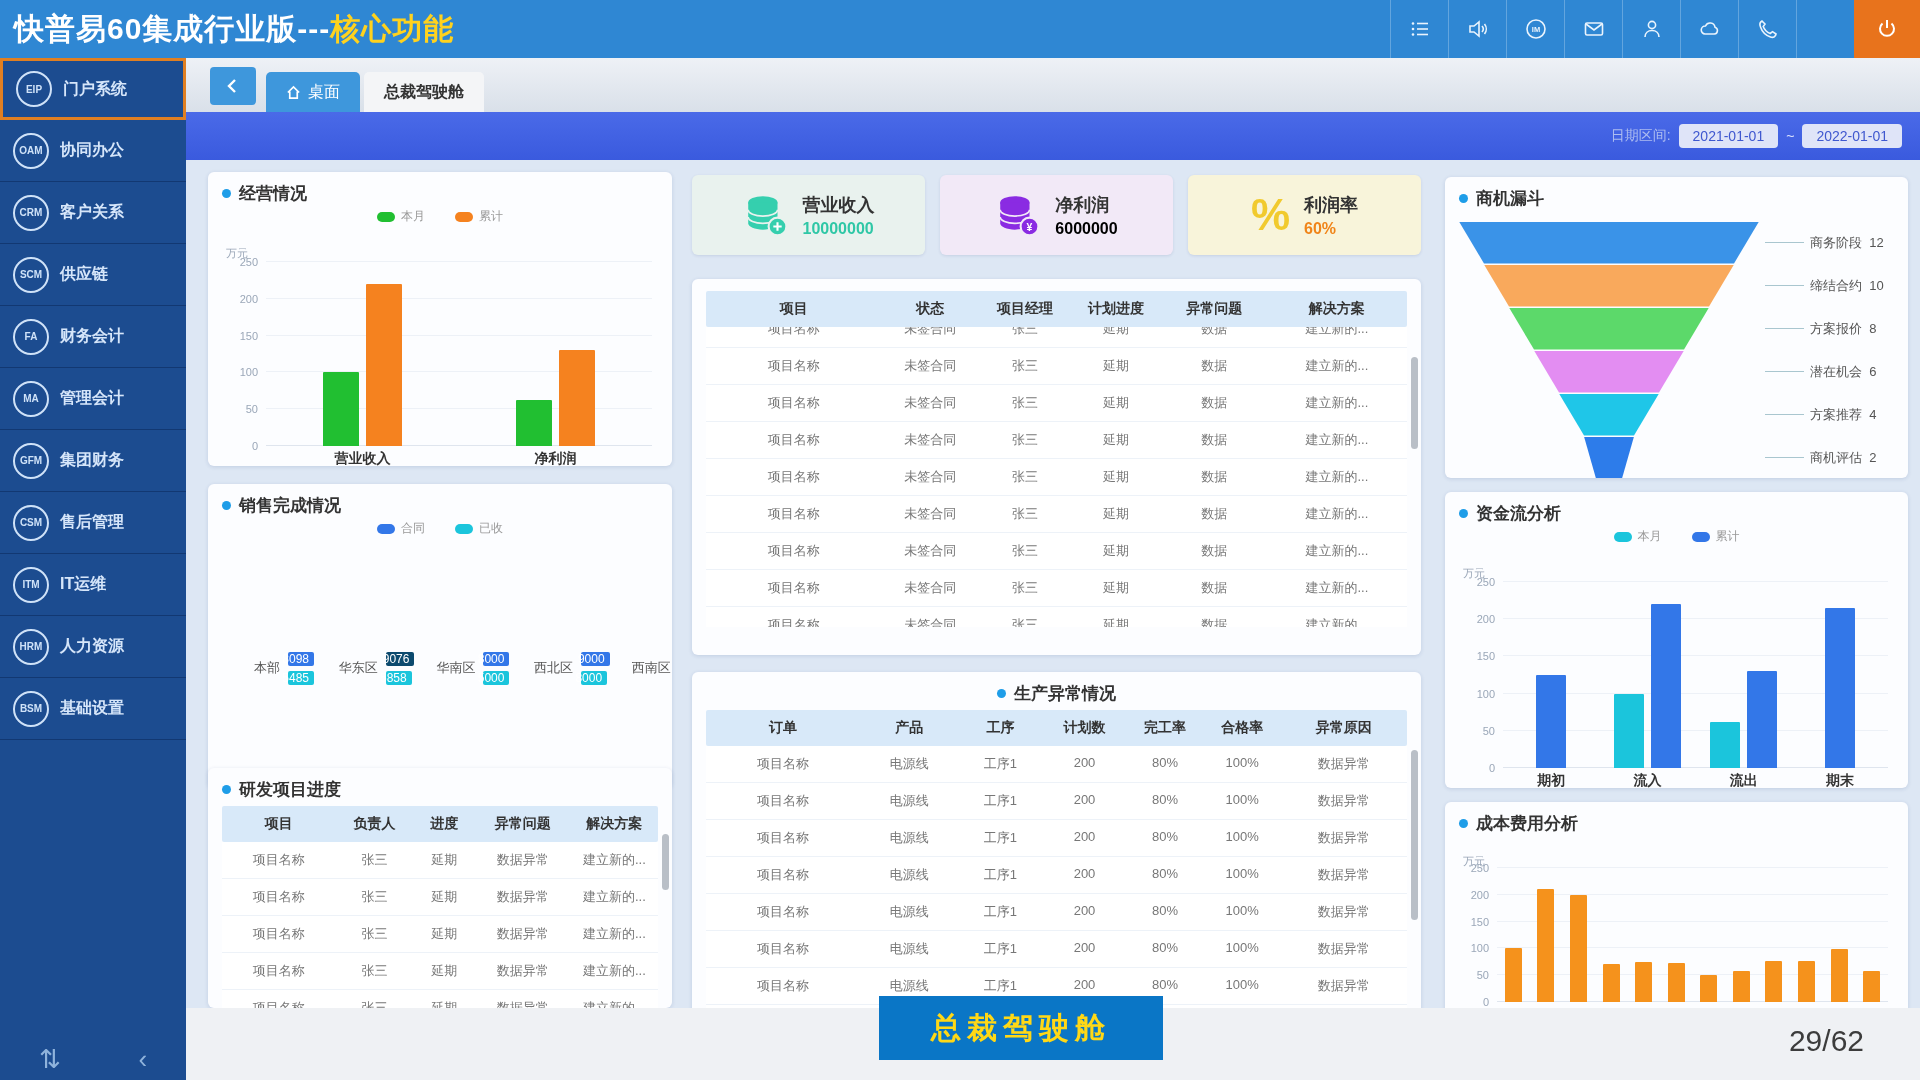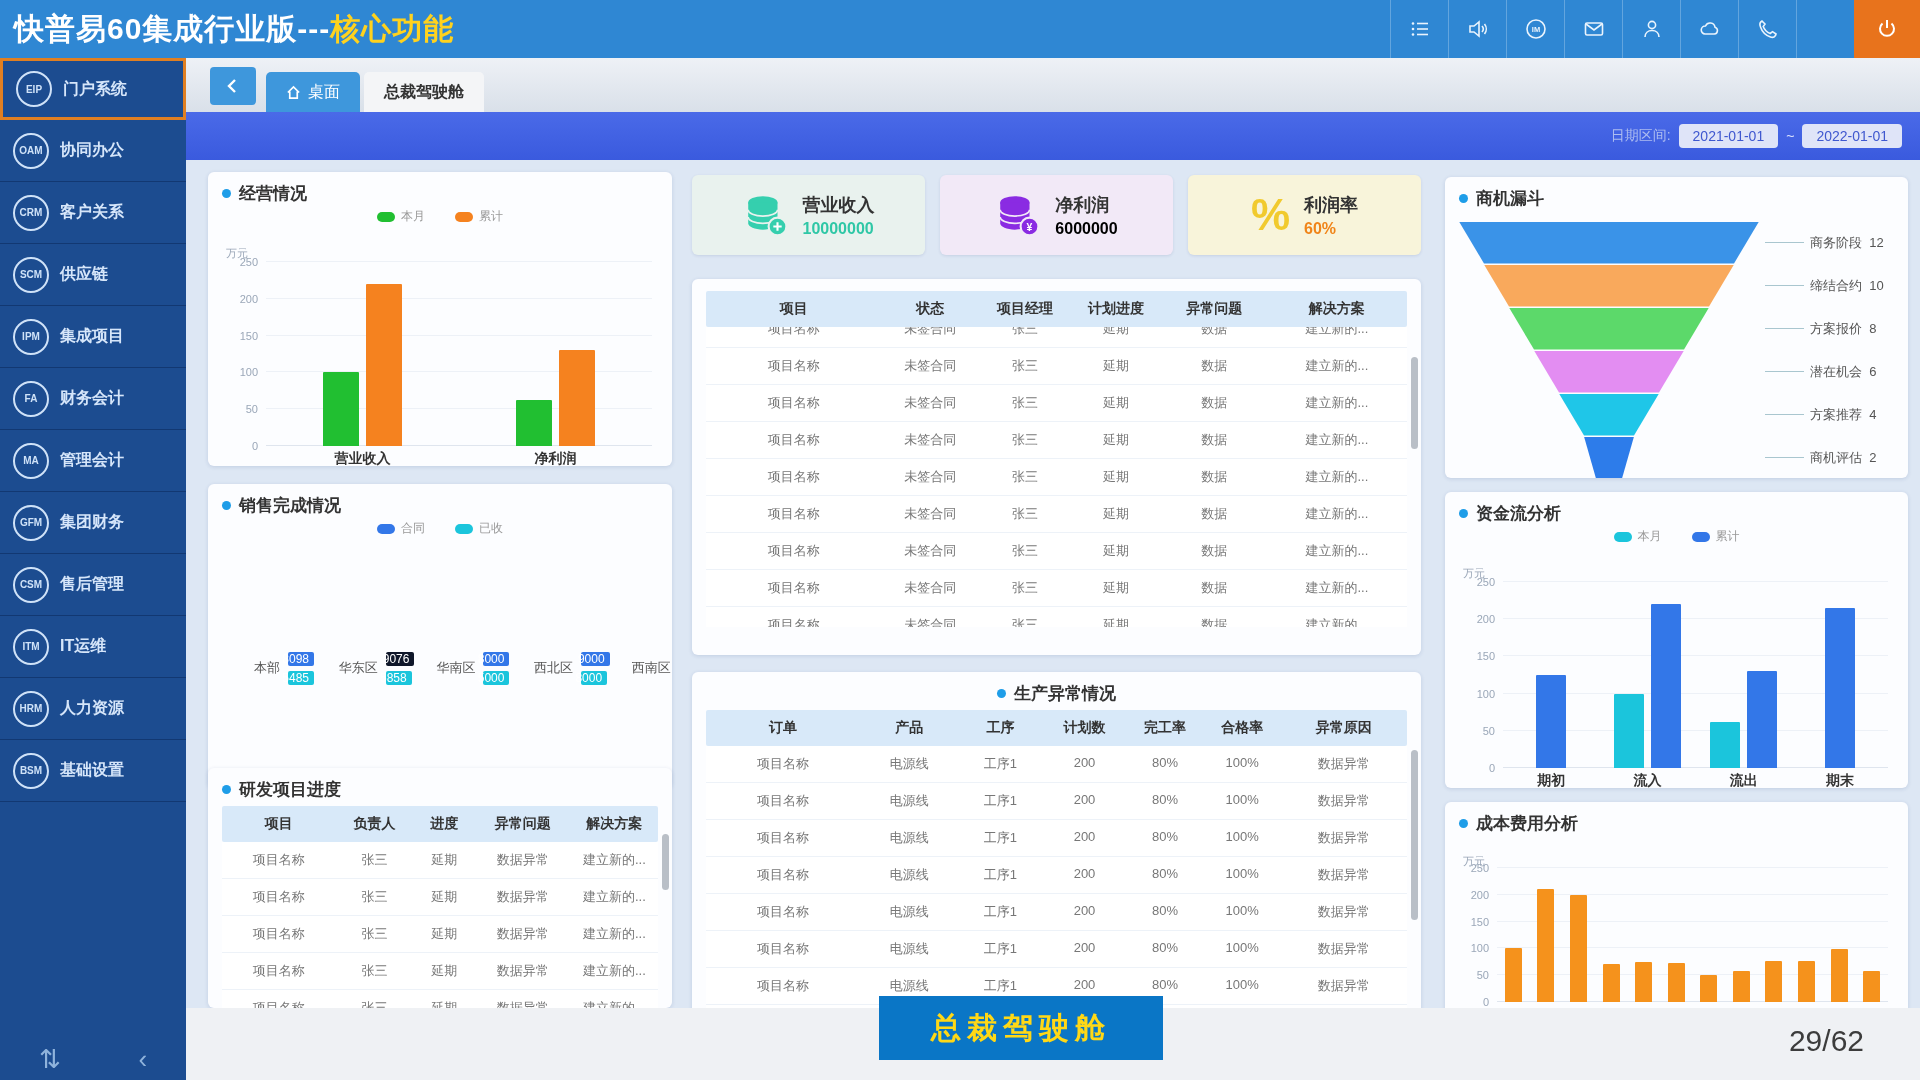--- a/index.html
+++ b/index.html
@@ -185,24 +185,20 @@
       </div>
       <div class="sb-item">
       <span class="sb-circle">CRM</span>
       <span class="sb-label">客户关系</span>
       </div>
       <div class="sb-item">
       <span class="sb-circle">SCM</span>
       <span class="sb-label">供应链</span>
       </div>
       <div class="sb-item">
-      <span class="sb-circle">IPM</span>
-      <span class="sb-label">集成项目</span>
-      </div>
-      <div class="sb-item">
       <span class="sb-circle">FA</span>
       <span class="sb-label">财务会计</span>
       </div>
       <div class="sb-item">
       <span class="sb-circle">MA</span>
       <span class="sb-label">管理会计</span>
       </div>
       <div class="sb-item">
       <span class="sb-circle">GFM</span>
       <span class="sb-label">集团财务</span>
@@ -323,21 +319,21 @@
                   <span>8098</span>
                 </div>
                 <div class="hbar" style="width:54.85%;background:#1bc5dc">
                   <span>5485</span>
                 </div>
               </div>
             </div>
             <div class="hrow">
         <span class="hlabel">华东区</span>
         <div class="hbars">
-                <div class="hbar" style="width:90.75999999999999%;background:#0f172a">
+                <div class="hbar" style="width:90.75999999999999%;background:#0c4a6e">
                   <span>9076</span>
                 </div>
                 <div class="hbar" style="width:58.58%;background:#1bc5dc">
                   <span>5858</span>
                 </div>
               </div>
             </div>
             <div class="hrow">
         <span class="hlabel">华南区</span>
         <div class="hbars">

